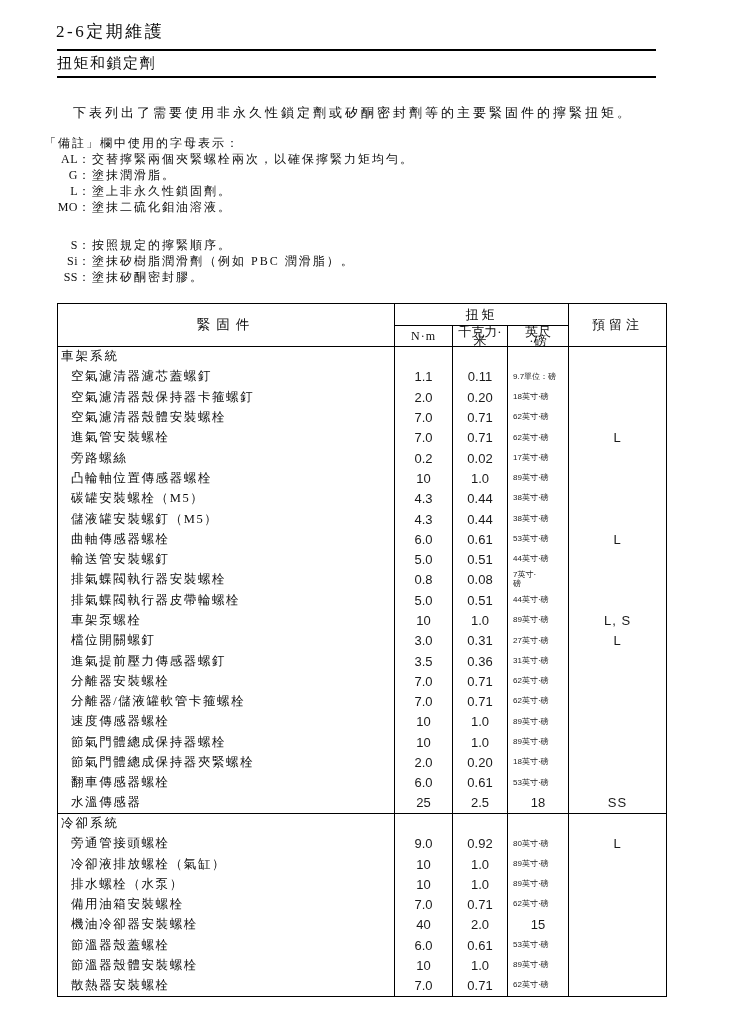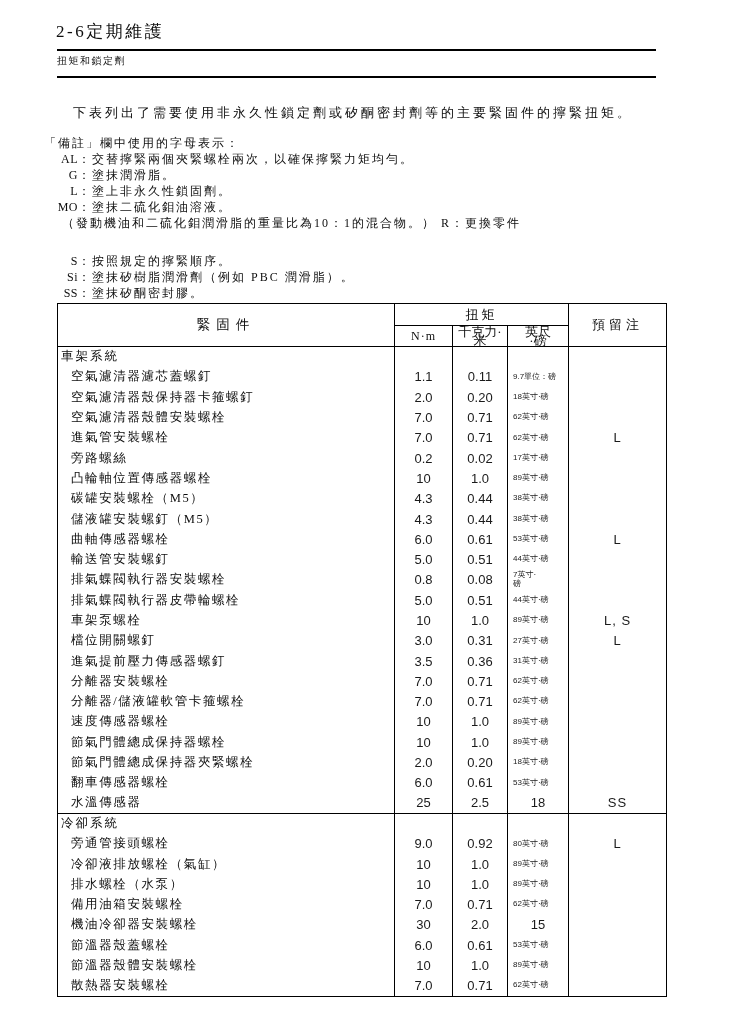--- a/index.html
+++ b/index.html
@@ -5,21 +5,21 @@
   html,body { margin:0; padding:0; background:#e8e8e8; }
   .page {
     position:relative; width:734px; height:1035px; margin:0 auto;
     background:#ffffff; overflow:hidden;
     font-family:"Liberation Serif","DejaVu Serif",serif; color:#0d0d0d;
   }
   .page-title { position:absolute; left:56px; top:20px; font-size:17px; letter-spacing:2.5px; }
   .rule { position:absolute; left:57px; width:599px; height:2px; background:#000; }
   .rule1 { top:49px; }
   .rule2 { top:76px; }
-  .section-title { position:absolute; left:57px; top:54px; font-size:10px; letter-spacing:1.5px; }
+  .section-title { position:absolute; left:57px; top:54px; font-size:15px; letter-spacing:1.5px; }
   .intro { position:absolute; left:57px; top:88px; margin:16px; font-size:13px; letter-spacing:3px; white-space:nowrap; }
 
   .notes { position:absolute; left:44px; top:135px; font-size:12px; letter-spacing:2px; }
   .note-header { line-height:16px; }
   .note-line { display:flex; line-height:16px; }
   .note-label { flex:0 0 34px; width:34px; text-align:right; letter-spacing:0.5px; }
   .note-text { white-space:nowrap; }
   .note-line.indent { padding-left:18px; }
   .note-spacer { height:22px; }
 
@@ -80,23 +80,20 @@
           <span class="note-label">G</span>
           <span class="note-text">：塗抹潤滑脂。</span>
         </div>
         <div class="note-line">
           <span class="note-label">L</span>
           <span class="note-text">：塗上非永久性鎖固劑。</span>
         </div>
         <div class="note-line">
           <span class="note-label">MO</span>
           <span class="note-text">：塗抹二硫化鉬油溶液。</span>
-        </div>
-        <div class="note-line indent">
-          <span class="note-text">（發動機油和二硫化鉬潤滑脂的重量比為10：1的混合物。） R：更換零件</span>
         </div>
         <div class="note-spacer"></div>
         <div class="note-line">
           <span class="note-label">S</span>
           <span class="note-text">：按照規定的擰緊順序。</span>
         </div>
         <div class="note-line">
           <span class="note-label">Si</span>
           <span class="note-text">：塗抹矽樹脂潤滑劑（例如 PBC 潤滑脂）。</span>
         </div>
@@ -322,21 +319,21 @@
         </tr>
         <tr>
           <td class="name">備用油箱安裝螺栓</td>
           <td class="num">7.0</td>
           <td class="num">0.71</td>
           <td class="ftlb small-unit">62英寸·磅</td>
           <td class="remark"></td>
         </tr>
         <tr>
           <td class="name">機油冷卻器安裝螺栓</td>
-          <td class="num">30</td>
+          <td class="num">40</td>
           <td class="num">2.0</td>
           <td class="num">15</td>
           <td class="remark"></td>
         </tr>
         <tr>
           <td class="name">節溫器殼蓋螺栓</td>
           <td class="num">6.0</td>
           <td class="num">0.61</td>
           <td class="ftlb small-unit">53英寸·磅</td>
           <td class="remark"></td>

